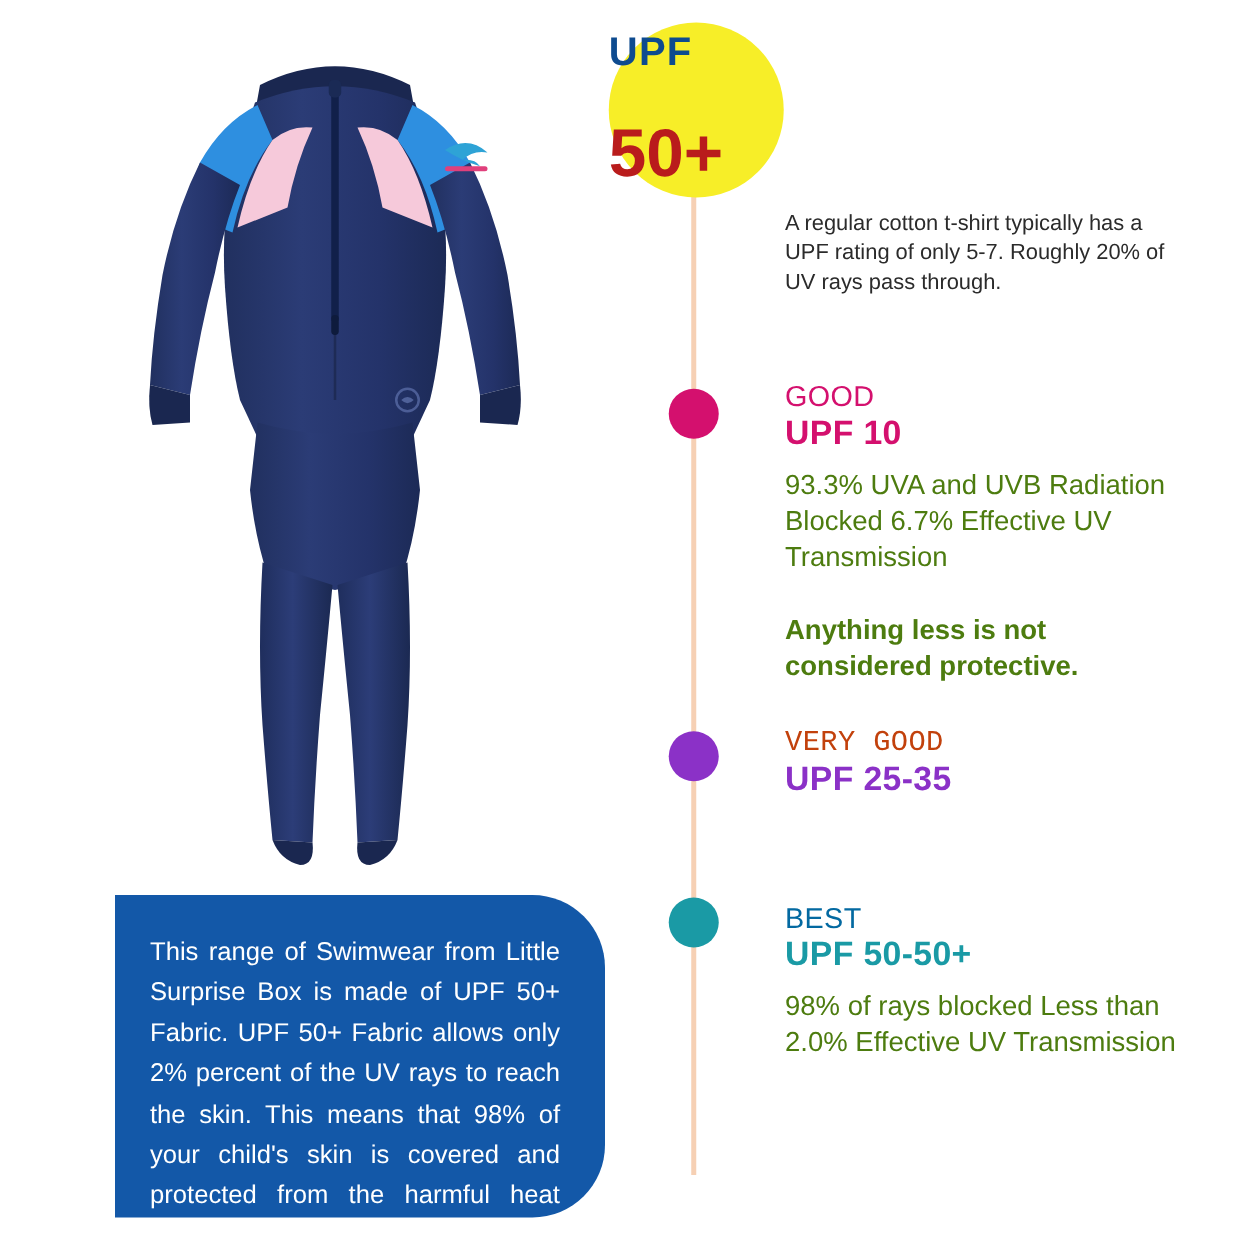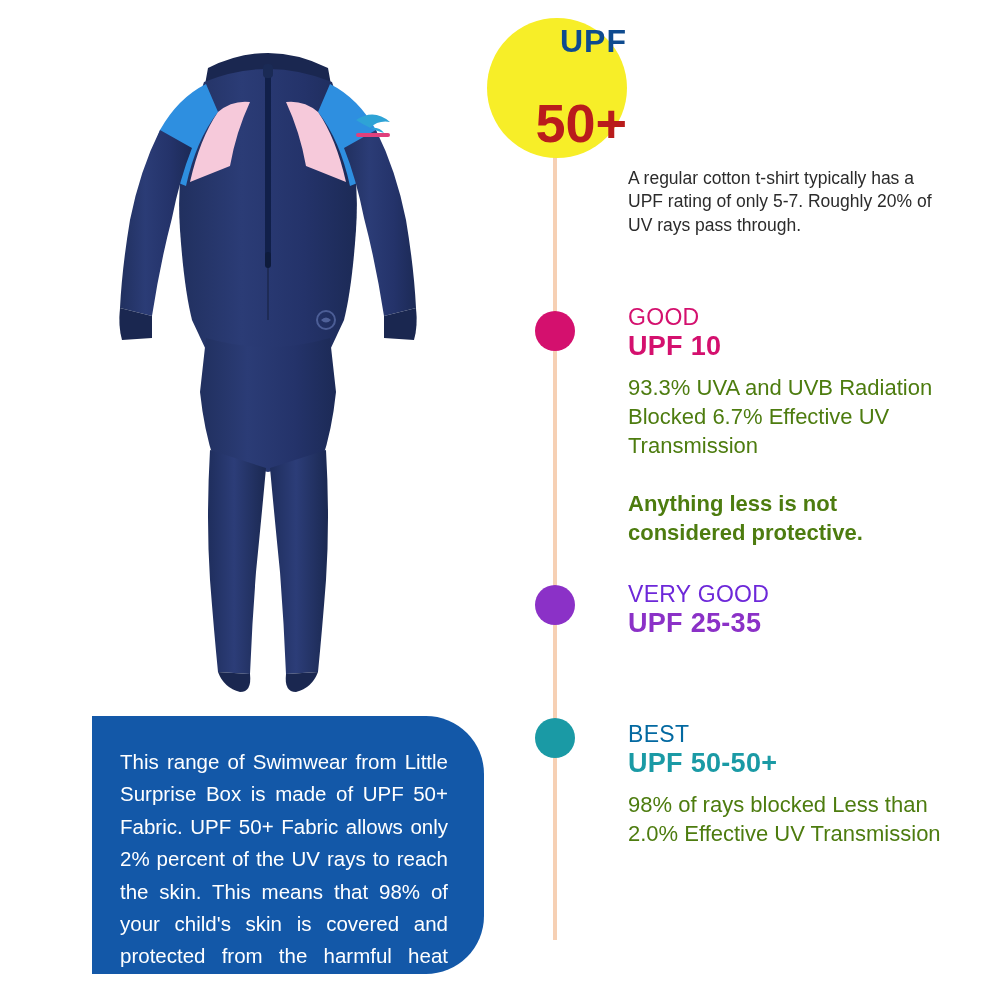--- a/index.html
+++ b/index.html
@@ -28,21 +28,21 @@
   }
 
   
   .upf-badge {
     position: absolute;
     left: 487px; top: 18px;
     width: 140px; height: 140px;
     border-radius: 50%;
     background: #f7ee28;
     display: flex; flex-direction: column;
-    align-items: flex-end; justify-content: center;
+    align-items: flex-start; justify-content: center;
     color: #0e4b8f;
     gap: 38px;
   }
   .upf-badge .l1 {
     font-size: 32px; font-weight: bold; letter-spacing: 1px;
     line-height: 1; color:#0e4b8f;
   }
   .upf-badge .l2 {
     font-size: 54px; font-weight: bold; line-height: 1.05; color:#b91c1c;
   }
@@ -78,21 +78,21 @@
     margin-top: 12px;
     font-size: 22px; line-height: 1.33; color: #4d7c0f;
   }
   .grp-body.strong { font-weight: bold; }
 
   .good      { top: 305px; }
   .good .grp-title { color:#d4106e; }
   .good .grp-value { color:#d4106e; }
 
   .verygood  { top: 582px; }
-  .verygood .grp-title { color:#6d28d9; }
+  .verygood .grp-title { color:#c2410c;font-family:Liberation Mono, monospace; }
   .verygood .grp-value { color:#8b31c7; }
 
   .best      { top: 722px; }
   .best .grp-title { color:#0369a1; }
   .best .grp-value { color:#1a9aa5; }
 
   .spacer-gap { height: 16px; }
 
   
   .desc-panel {

